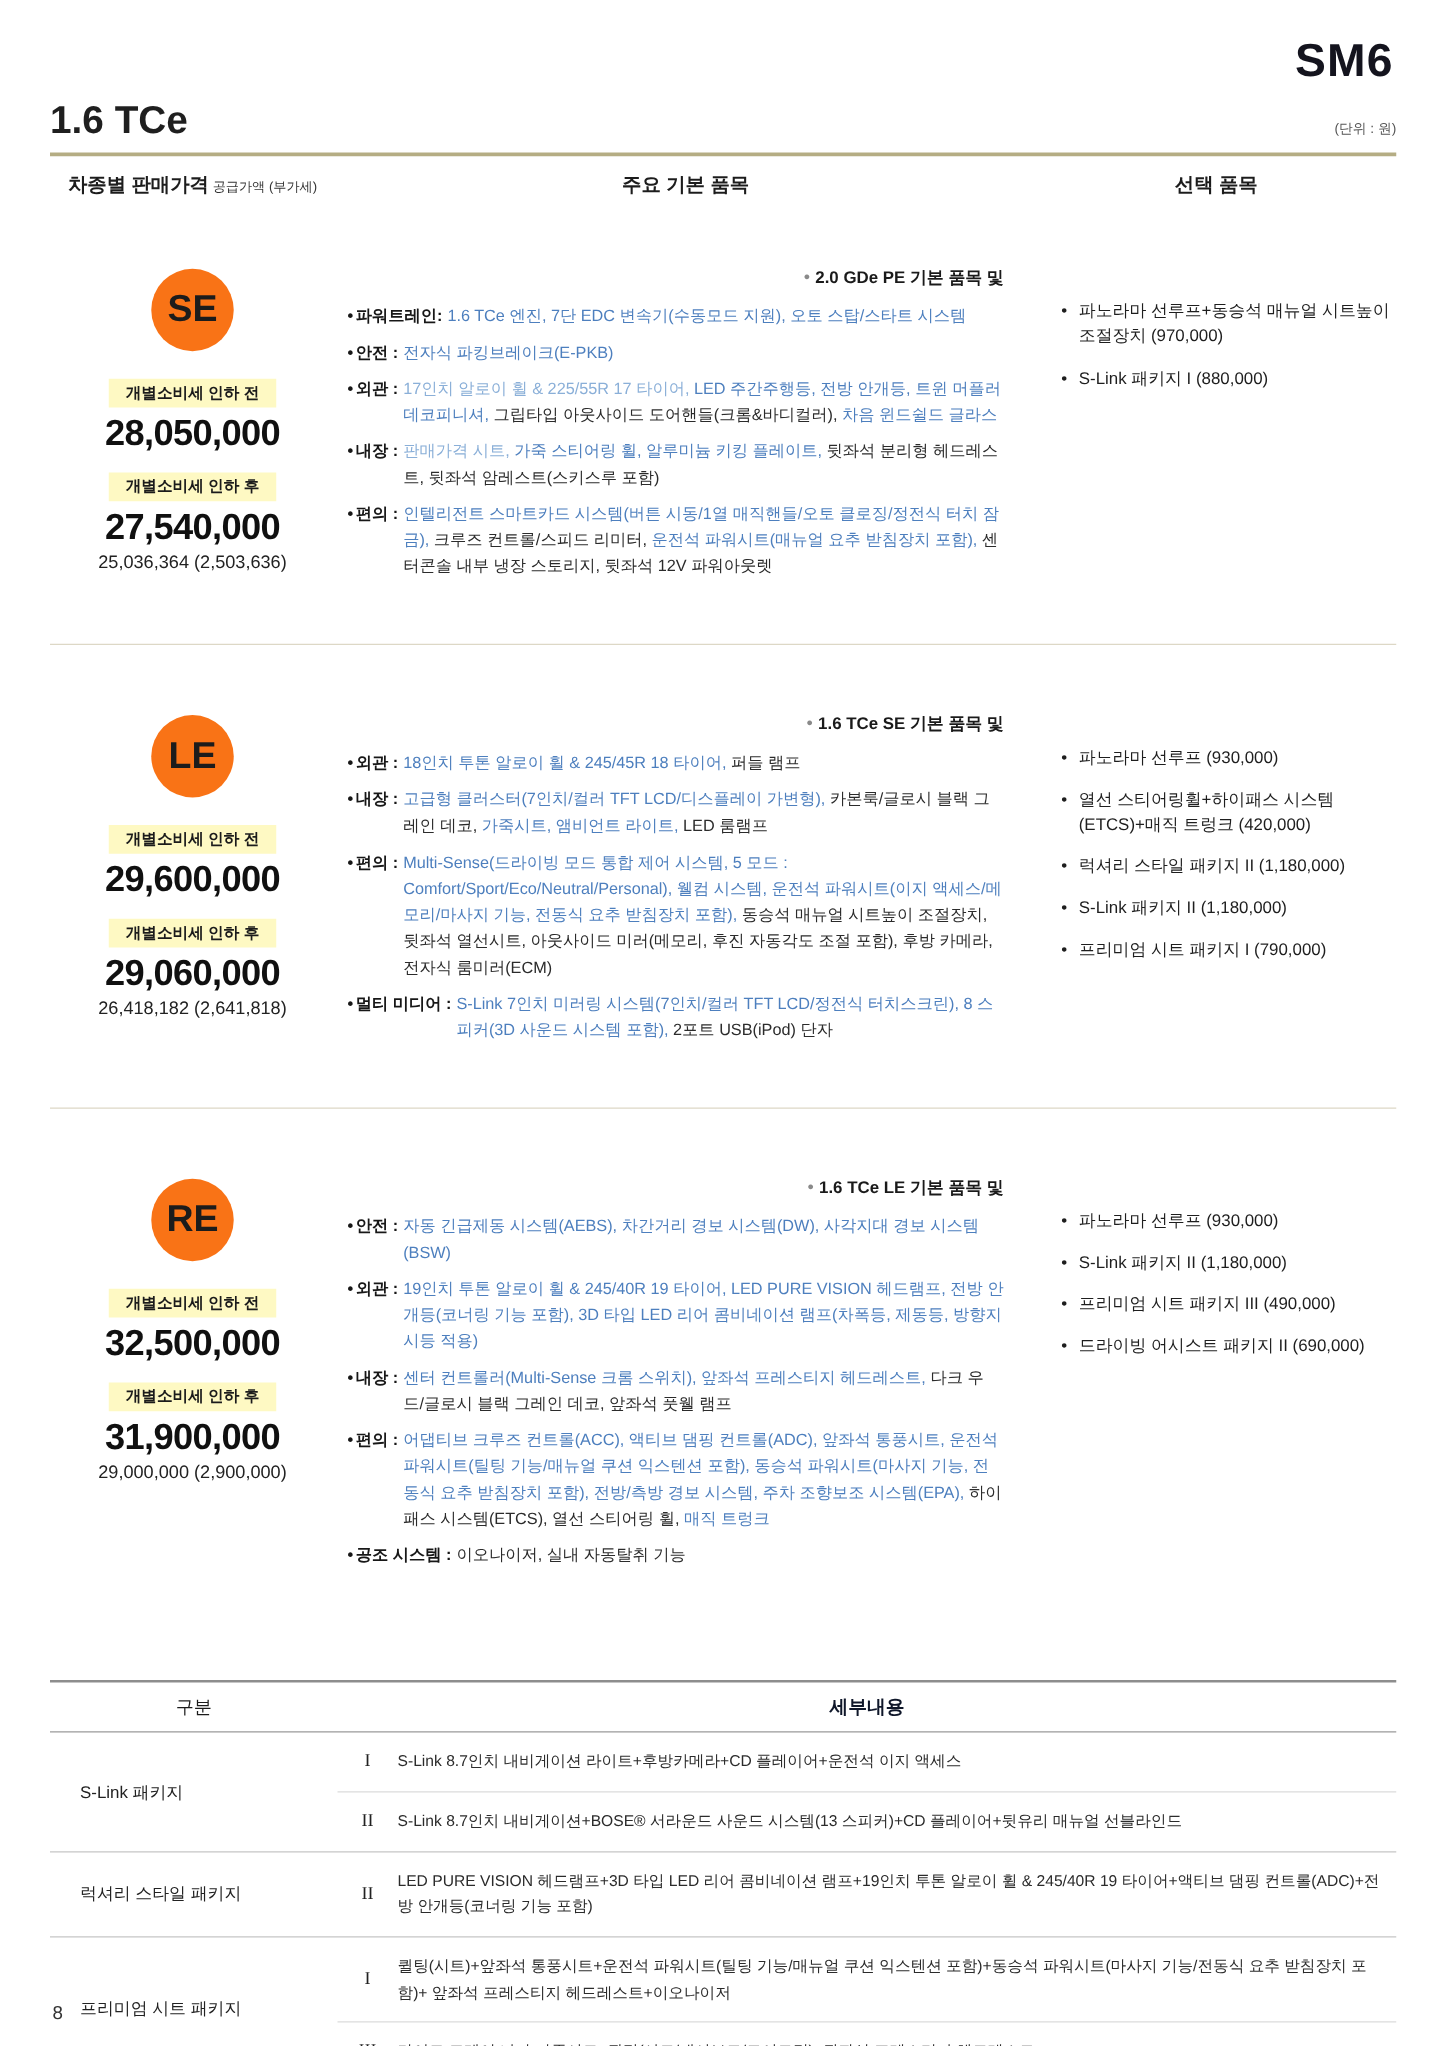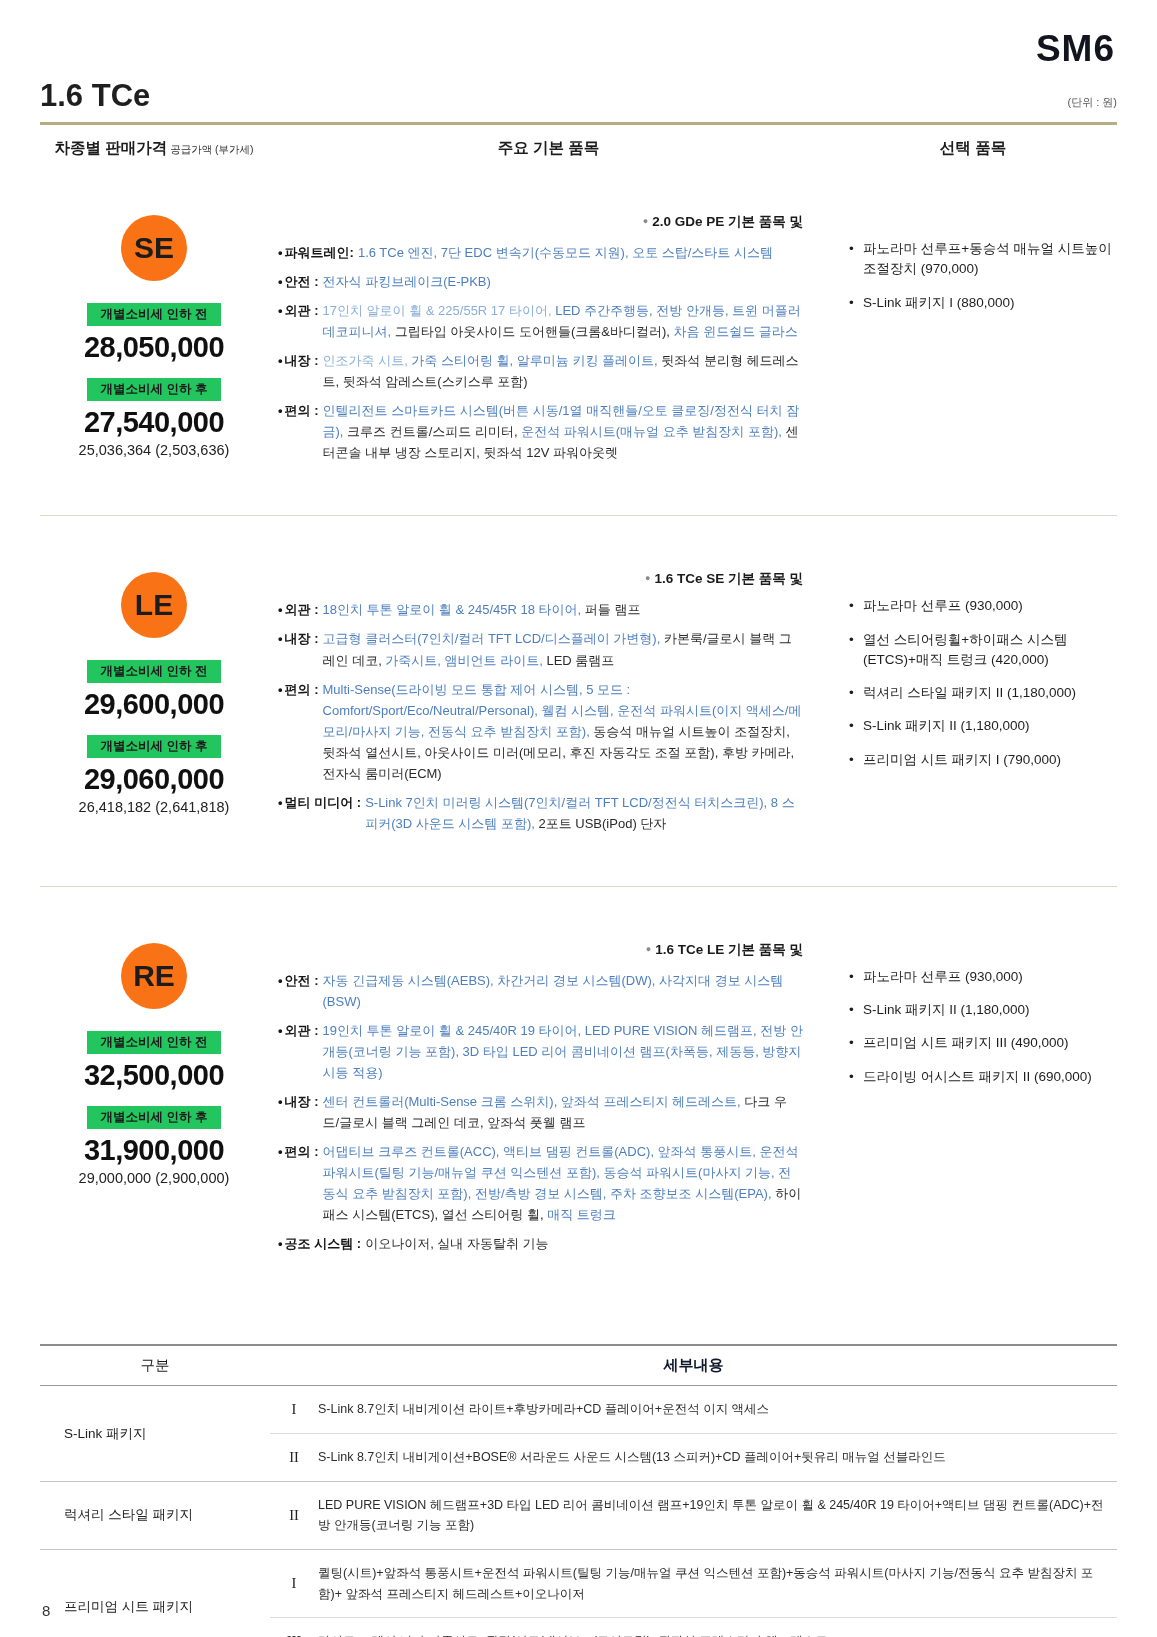--- a/index.html
+++ b/index.html
@@ -19,21 +19,21 @@
   .col-headers { padding-top:13px; font-size:15.5px; font-weight:700; color:#1c1c1c; }
   .col-headers > div { text-align:center; }
   .price-col-sub { font-size:10.5px; font-weight:400; color:#333; margin-left:3px; }
 
   
   .trim { padding:50px 0 44px 0; border-bottom:1px solid #ddd8c6; }
   .trim:last-of-type { border-bottom:0; }
   .trim-left { text-align:center; padding-top:6px; }
   .badge { width:66px; height:66px; border-radius:50%; background:#f97316; color:#1c1c1c;
     font-size:30px; font-weight:800; display:inline-flex; align-items:center; justify-content:center; }
-  .pill { display:inline-block; background:#22c55e; color:#1b1b1b; font-size:12.5px;
+  .pill { display:inline-block; background:#fef9c3; color:#1b1b1b; font-size:12.5px;
     font-weight:700; padding:3px 14px; margin-top:22px; }
   .pill.second { margin-top:14px; }
   .big-price { font-size:29px; font-weight:800; color:#101010; letter-spacing:-0.5px; margin-top:5px; }
   .price-detail { font-size:14.5px; color:#222; margin-top:3px; }
 
   .trim-mid { padding:4px 26px 0 10px; }
   .feat-heading { font-size:13.5px; font-weight:700; color:#1a1a1a; margin-bottom:11px;text-align:right; }
   .hdot { font-size:9px; color:#8a8a8a; vertical-align:2px; margin-right:4px; }
   .feat-row { display:flex; font-size:13px; line-height:1.62; margin-bottom:8px; color:#2b2b2b; }
   .feat-label { font-weight:700; white-space:nowrap; margin-right:4px; color:#171717; }
@@ -103,21 +103,21 @@
         <div class="feat-row">
           <span class="feat-label">안전 :</span>
           <span class="feat-body"><span class="b">전자식 파킹브레이크(E-PKB)</span></span>
         </div>
         <div class="feat-row">
           <span class="feat-label">외관 :</span>
           <span class="feat-body"><span class="lb">17인치 알로이 휠 &amp; 225/55R 17 타이어, </span><span class="b">LED 주간주행등, 전방 안개등, 트윈 머플러 데코피니셔, </span><span>그립타입 아웃사이드 도어핸들(크롬&amp;바디컬러), </span><span class="b">차음 윈드쉴드 글라스</span></span>
         </div>
         <div class="feat-row">
           <span class="feat-label">내장 :</span>
-          <span class="feat-body"><span class="lb">인조가죽 시트, </span><span class="b">가죽 스티어링 휠, 알루미늄 키킹 플레이트, </span><span>뒷좌석 분리형 헤드레스트, 뒷좌석 암레스트(스키스루 포함)</span></span>
+          <span class="feat-body"><span class="lb">판매가격 시트, </span><span class="b">가죽 스티어링 휠, 알루미늄 키킹 플레이트, </span><span>뒷좌석 분리형 헤드레스트, 뒷좌석 암레스트(스키스루 포함)</span></span>
         </div>
         <div class="feat-row">
           <span class="feat-label">편의 :</span>
           <span class="feat-body"><span class="b">인텔리전트 스마트카드 시스템(버튼 시동/1열 매직핸들/오토 클로징/정전식 터치 잠금), </span><span>크루즈 컨트롤/스피드 리미터, </span><span class="b">운전석 파워시트(매뉴얼 요추 받침장치 포함), </span><span>센터콘솔 내부 냉장 스토리지, 뒷좌석 12V 파워아웃렛</span></span>
         </div>
       </div>
     <div class="trim-right">
       <ul class="opt-list">
           <li class="opt-item">파노라마 선루프+동승석 매뉴얼 시트높이 조절장치 (970,000)</li>
           <li class="opt-item">S-Link 패키지 I (880,000)</li>

